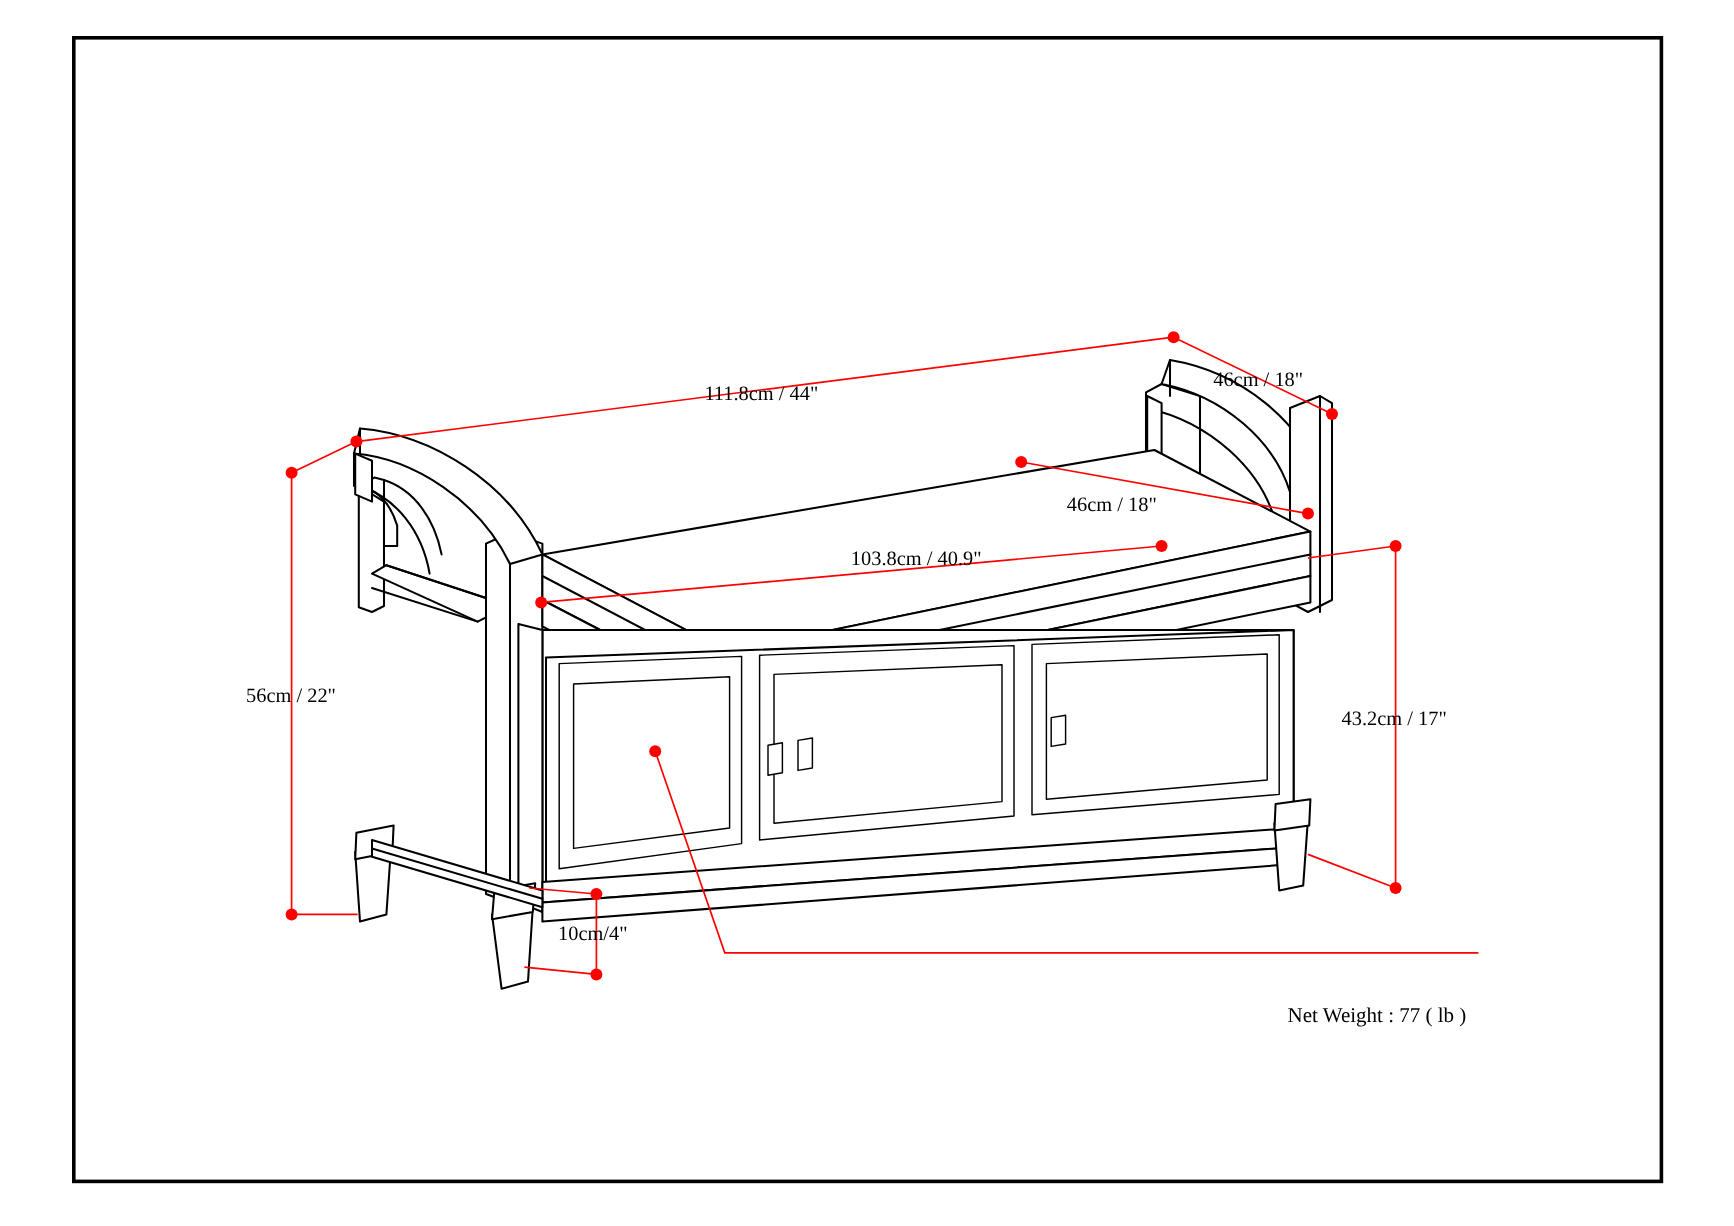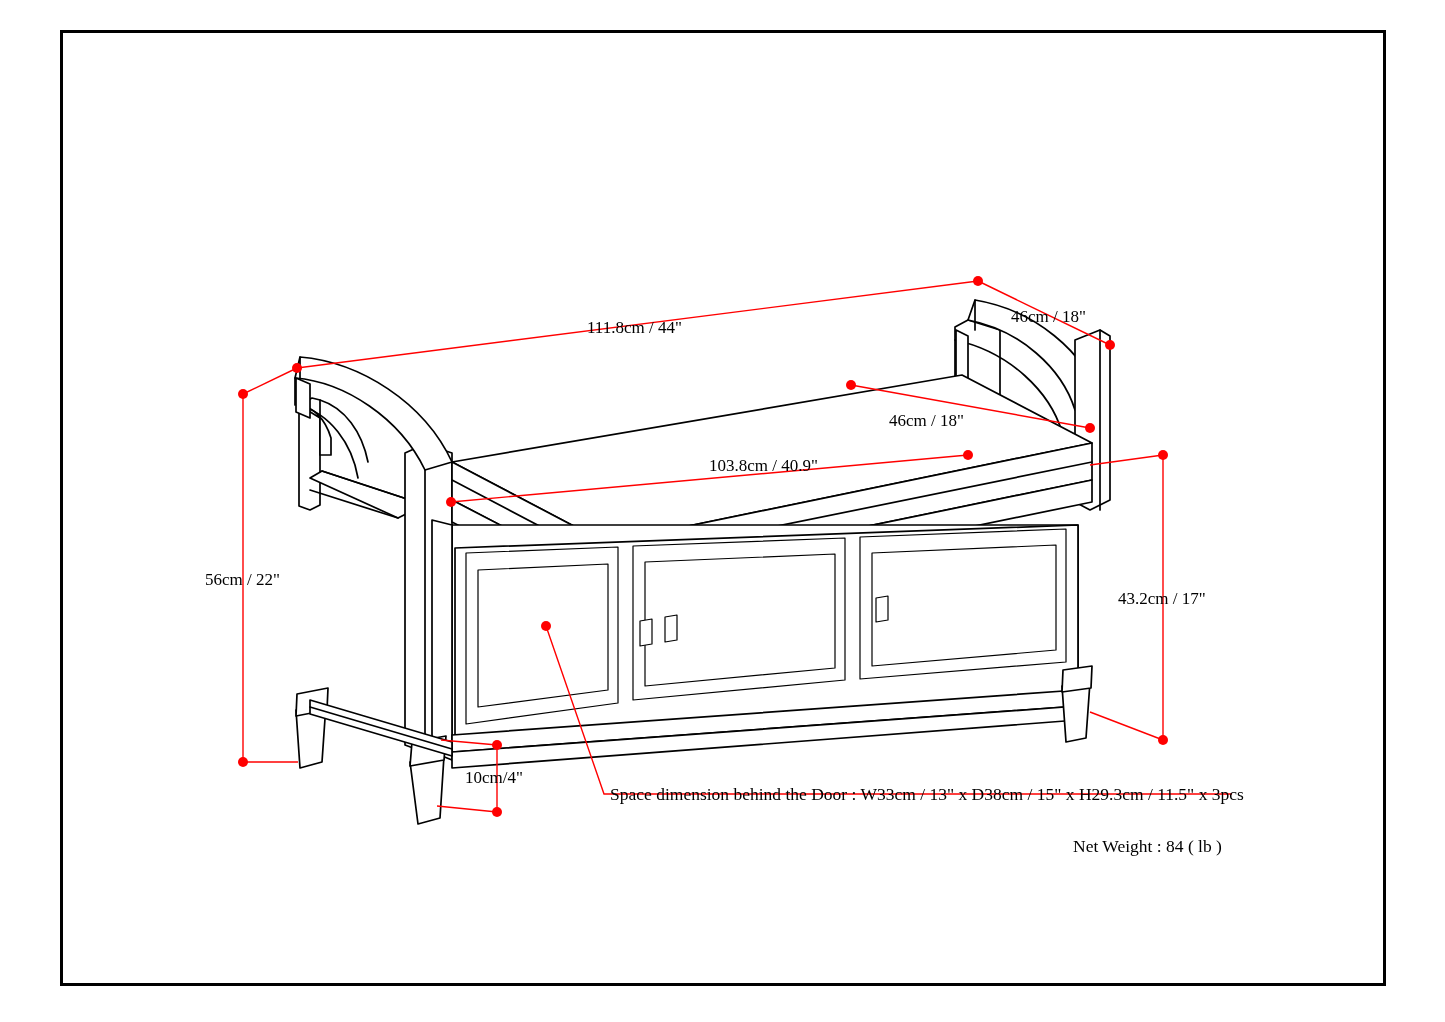--- a/index.html
+++ b/index.html
@@ -205,16 +205,15 @@
   </svg>
 
   <div class="dimlabel" style="left:587px; top:318px;">111.8cm / 44"</div>
   <div class="dimlabel" style="left:1011px; top:307px;">46cm / 18"</div>
   <div class="dimlabel" style="left:889px; top:411px;">46cm / 18"</div>
   <div class="dimlabel" style="left:709px; top:456px;">103.8cm / 40.9"</div>
   <div class="dimlabel" style="left:205px; top:570px;">56cm / 22"</div>
   <div class="dimlabel" style="left:1118px; top:589px;">43.2cm / 17"</div>
   <div class="dimlabel" style="left:465px; top:768px;">10cm/4"</div>
 
-  <div class="notelabel" style="left:610px; top:784px;">Space dimension behind the Door  : W33cm / 13" x D38cm / 15" x H29.3cm / 11.5" x 3pcs</div>
-  <div class="notelabel" style="left:1073px; top:836px;">Net Weight : 84 ( lb )</div>
+  <div class="notelabel" style="left:1073px; top:836px;">Net Weight : 77 ( lb )</div>
 
 </div>
 
 </body></html>

